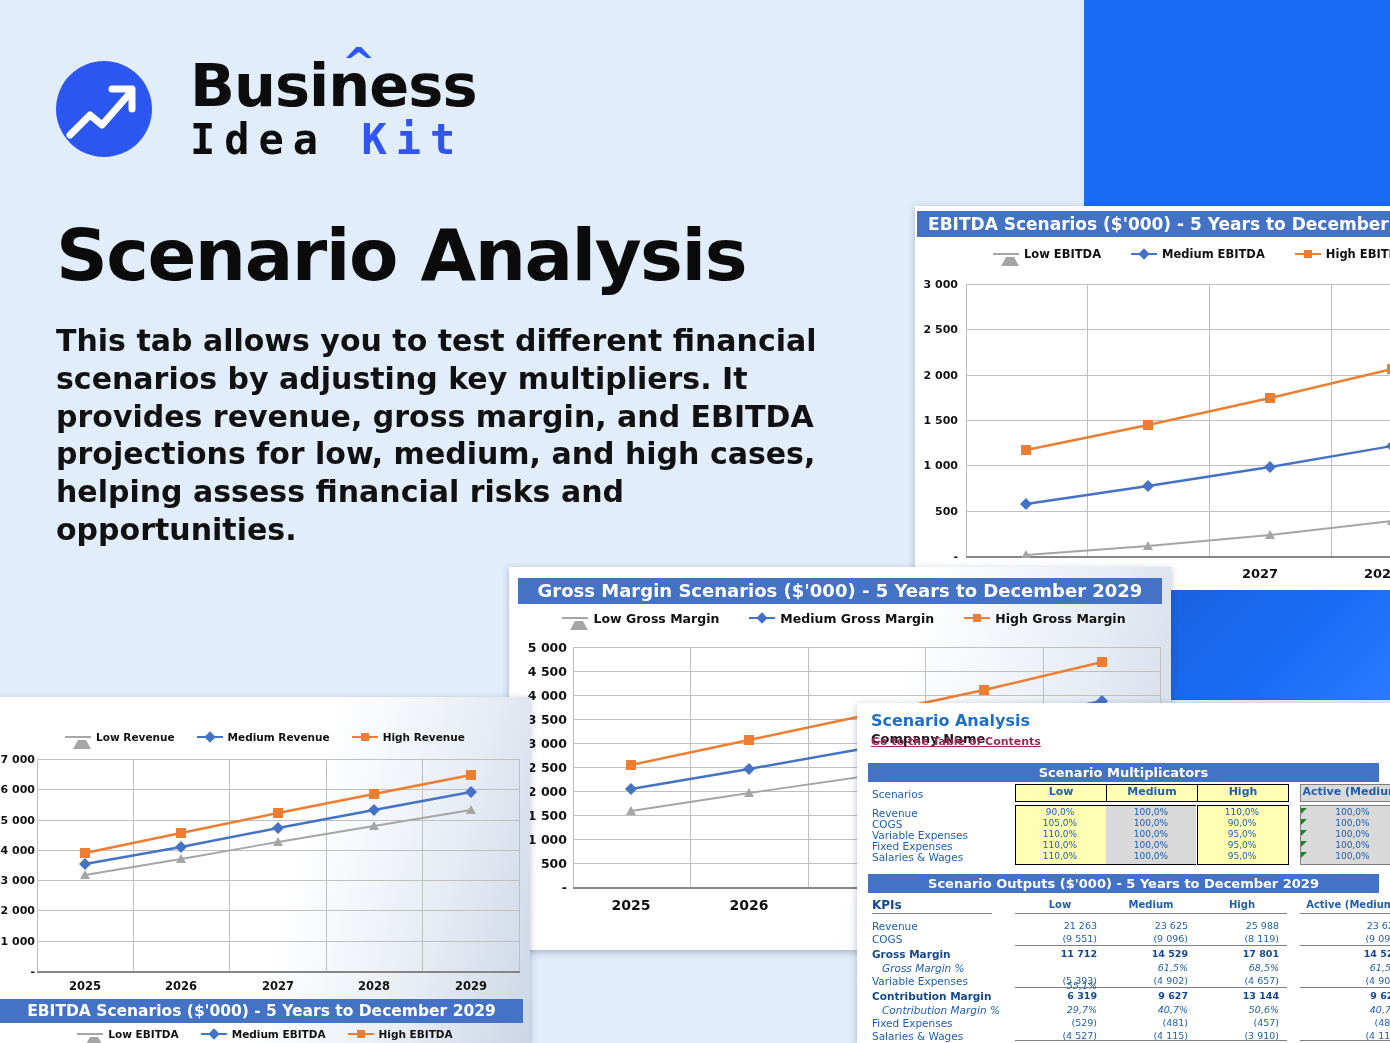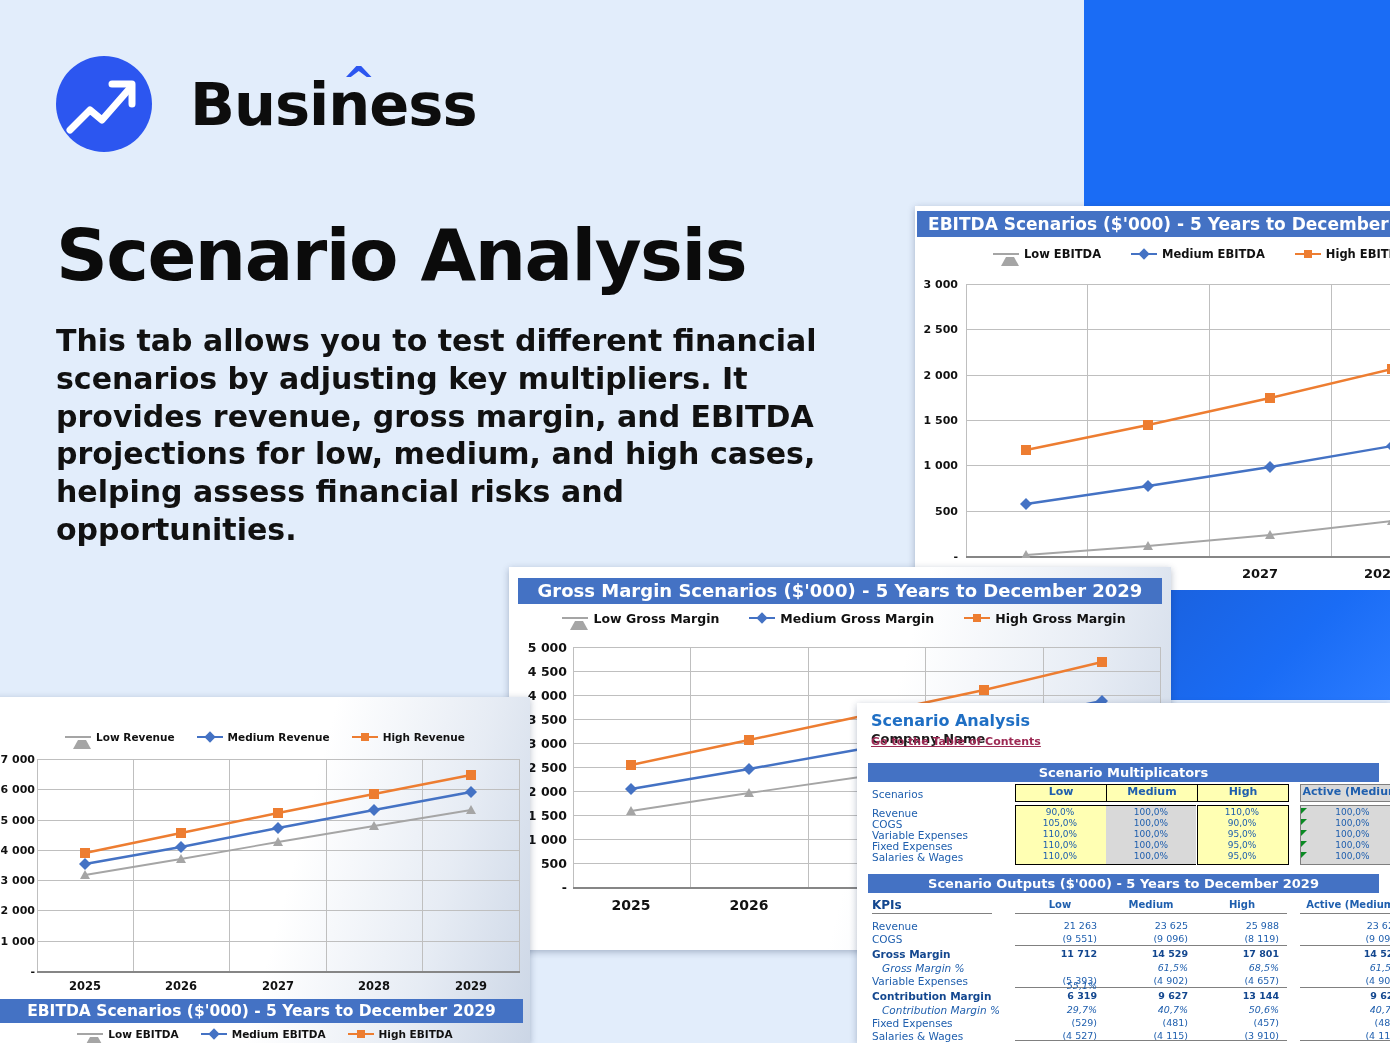--- a/index.html
+++ b/index.html
@@ -116,20 +116,24 @@
   <div class="logo-mark">
     <svg width="96" height="96" viewBox="0 0 96 96">
       <polyline points="14,74 34,54 46,64 74,32" fill="none" stroke="#ffffff" stroke-width="7" stroke-linecap="round" stroke-linejoin="round"></polyline>
       <polyline points="56,28 76,28 76,48" fill="none" stroke="#ffffff" stroke-width="7" stroke-linecap="round" stroke-linejoin="round"></polyline>
     </svg>
   </div>
   <div class="logo-text">
     <div class="logo-line1">
       <span>Business</span>
       <span class="logo-hat">^</span>
+    </div>
+    <div class="logo-line2">
+      <span>Idea</span>
+      <span class="kit">Kit</span>
     </div>
   </div>
 </div>
 
 <div class="page-title">Scenario Analysis</div>
 <div class="page-desc">This tab allows you to test different financial scenarios by adjusting key multipliers. It provides revenue, gross margin, and EBITDA projections for low, medium, and high cases, helping assess financial risks and opportunities.</div>
 
 <div class="chart-card" style="left:915px;top:206px;width:540px;height:385px;">
   <div class="chart-title" style="position:absolute;left:2px;top:5px;width:536px;height:26px;line-height:26px;font-size:17px;">EBITDA Scenarios ($'000) - 5 Years to December 2029</div>
   <div class="legend" style="position:absolute;left:50px;top:38px;width:470px;height:20px;font-size:11.5px;">

